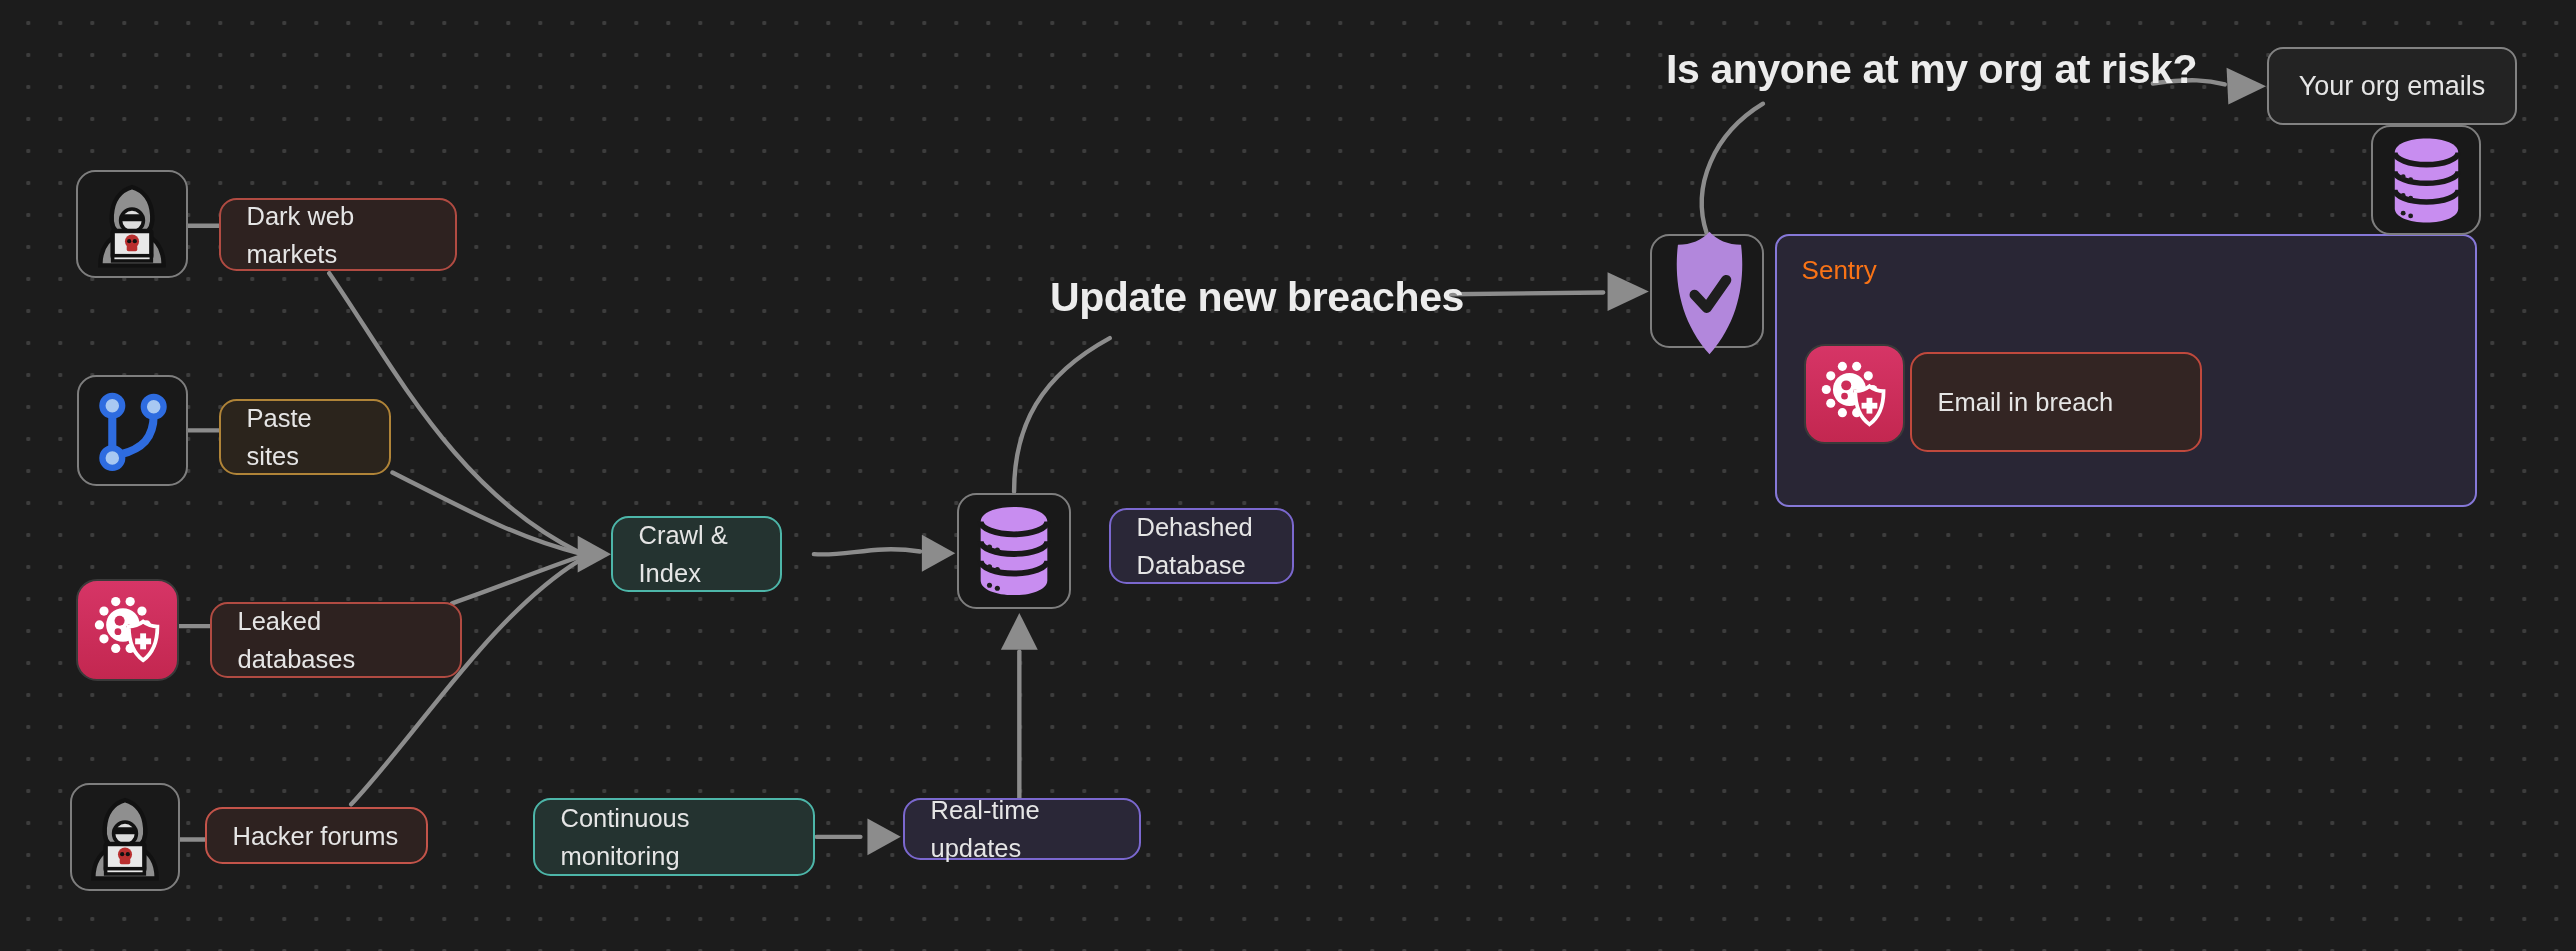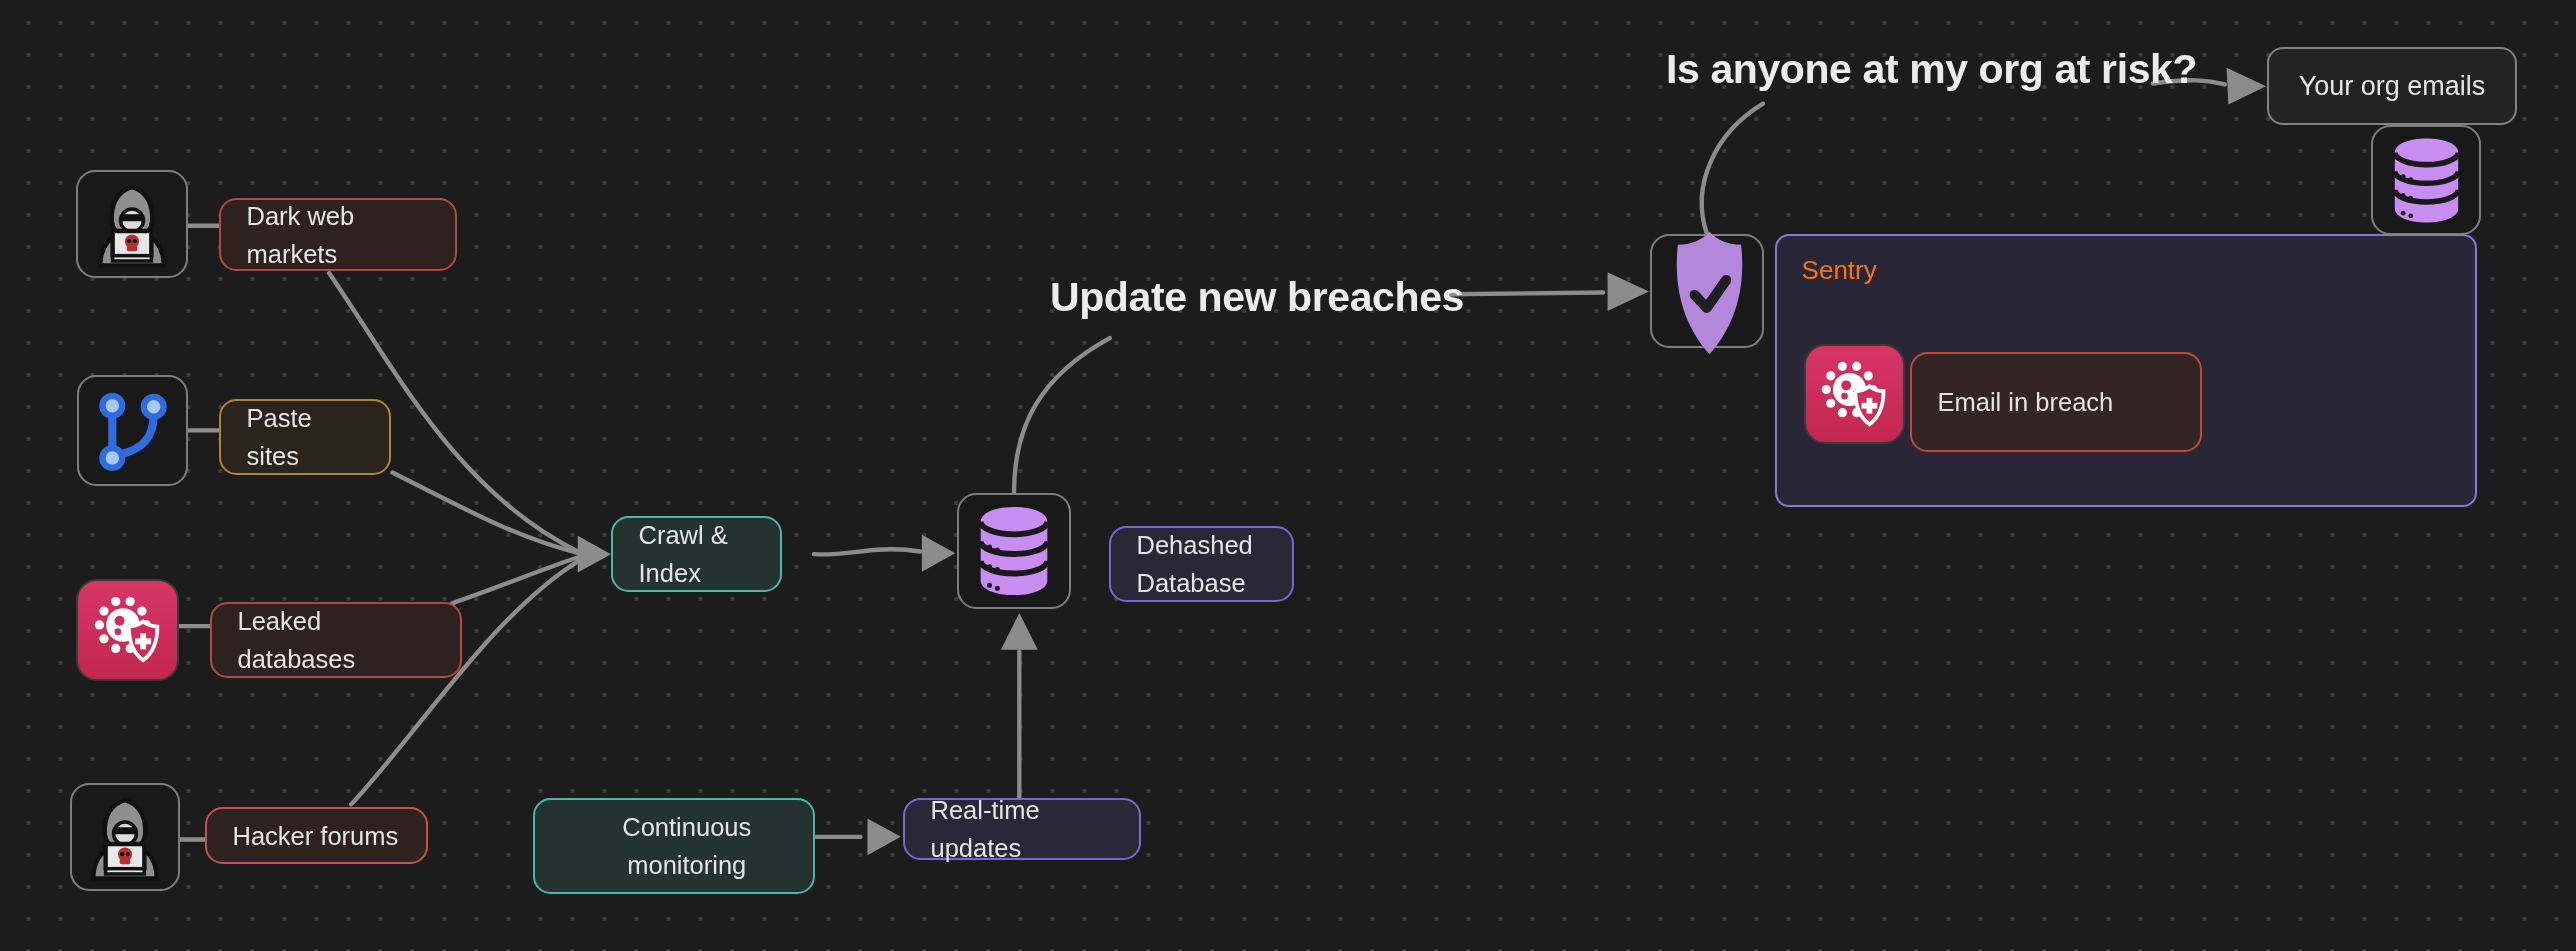--- a/index.html
+++ b/index.html
@@ -191,26 +191,26 @@
         <circle cx="25" cy="48" r="2.6" fill="#1d1d1d"></circle>
           <circle cx="33" cy="51" r="2.6" fill="#1d1d1d"></circle>
         <circle cx="25" cy="68" r="2.6" fill="#1d1d1d"></circle>
           <circle cx="33" cy="71" r="2.6" fill="#1d1d1d"></circle>
         <circle cx="25" cy="87" r="2.6" fill="#1d1d1d"></circle>
           <circle cx="33" cy="90" r="2.6" fill="#1d1d1d"></circle>
       </svg>
     </span>
   </div>
 
-  <div class="node pill purple" style="left:1109px;top:526px;width:185px;height:76px;">
+  <div class="node pill purple" style="left:1109px;top:508px;width:185px;height:76px;">
     <div>Dehashed</div>
     <div>Database</div>
   </div>
 
-  <div class="node pill teal" style="left:533px;top:798px;width:282px;height:96px;align-items:center;">
+  <div class="node pill teal" style="left:533px;top:798px;width:282px;height:78px;">
     <div>Continuous</div>
     <div>monitoring</div>
   </div>
 
   <div class="node pill purple" style="left:903px;top:798px;width:238px;height:62px;">
     <div>Real-time</div>
     <div>updates</div>
   </div>
 
   <div class="node icon-box" style="left:1650px;top:234px;width:114px;height:114px;overflow:visible;">

